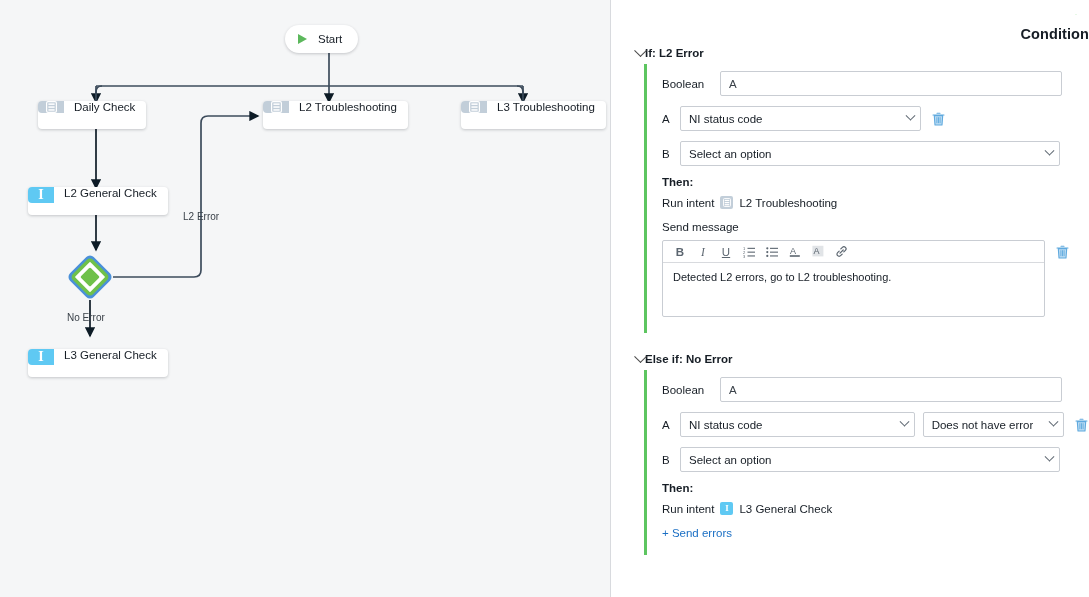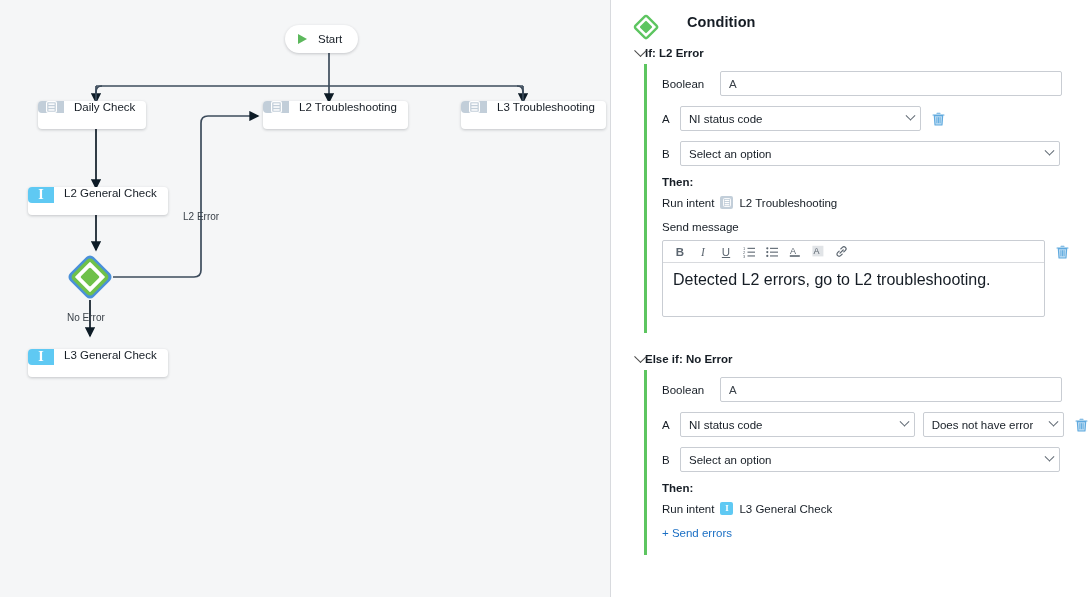--- a/index.html
+++ b/index.html
@@ -98,24 +98,25 @@
   
   #panel {
     position: relative;
     width: 478px; height: 597px;
     background: #ffffff;
     flex: 0 0 478px;
     overflow: hidden;
   }
   .panel-header {
     display: flex;
-    align-items: flex-start;
-    gap: 28px;
+    align-items: flex-end;
+    gap: 11px;
     padding: 14px 0 0 22px;
     height: 42px;
+    flex-direction: column;
   }
   .panel-title {
     font-size: 14.5px;
     font-weight: 700;
     color: #161d25;
     letter-spacing: 0.1px;
   }
 
   .branch { position: relative; }
   .branch-head {
@@ -236,21 +237,21 @@
   .tb-btn {
     display: inline-flex;
     align-items: center; justify-content: center;
     width: 14px; height: 16px;
     color: #5c6670;
     cursor: default;
   }
   .editor-body {
     min-height: 53px;
     padding: 8px 10px;
-    font-size: 16px;
+    font-size: 11px;
     color: #161d25;
   }
   .editor-wrap { display: flex; align-items: flex-start; }
   .editor-wrap .trash { margin-top: 4px; }
 
   .add-link {
     font-size: 11.5px;
     color: #1b6fc4;
     margin-top: 2px;
     cursor: pointer;

